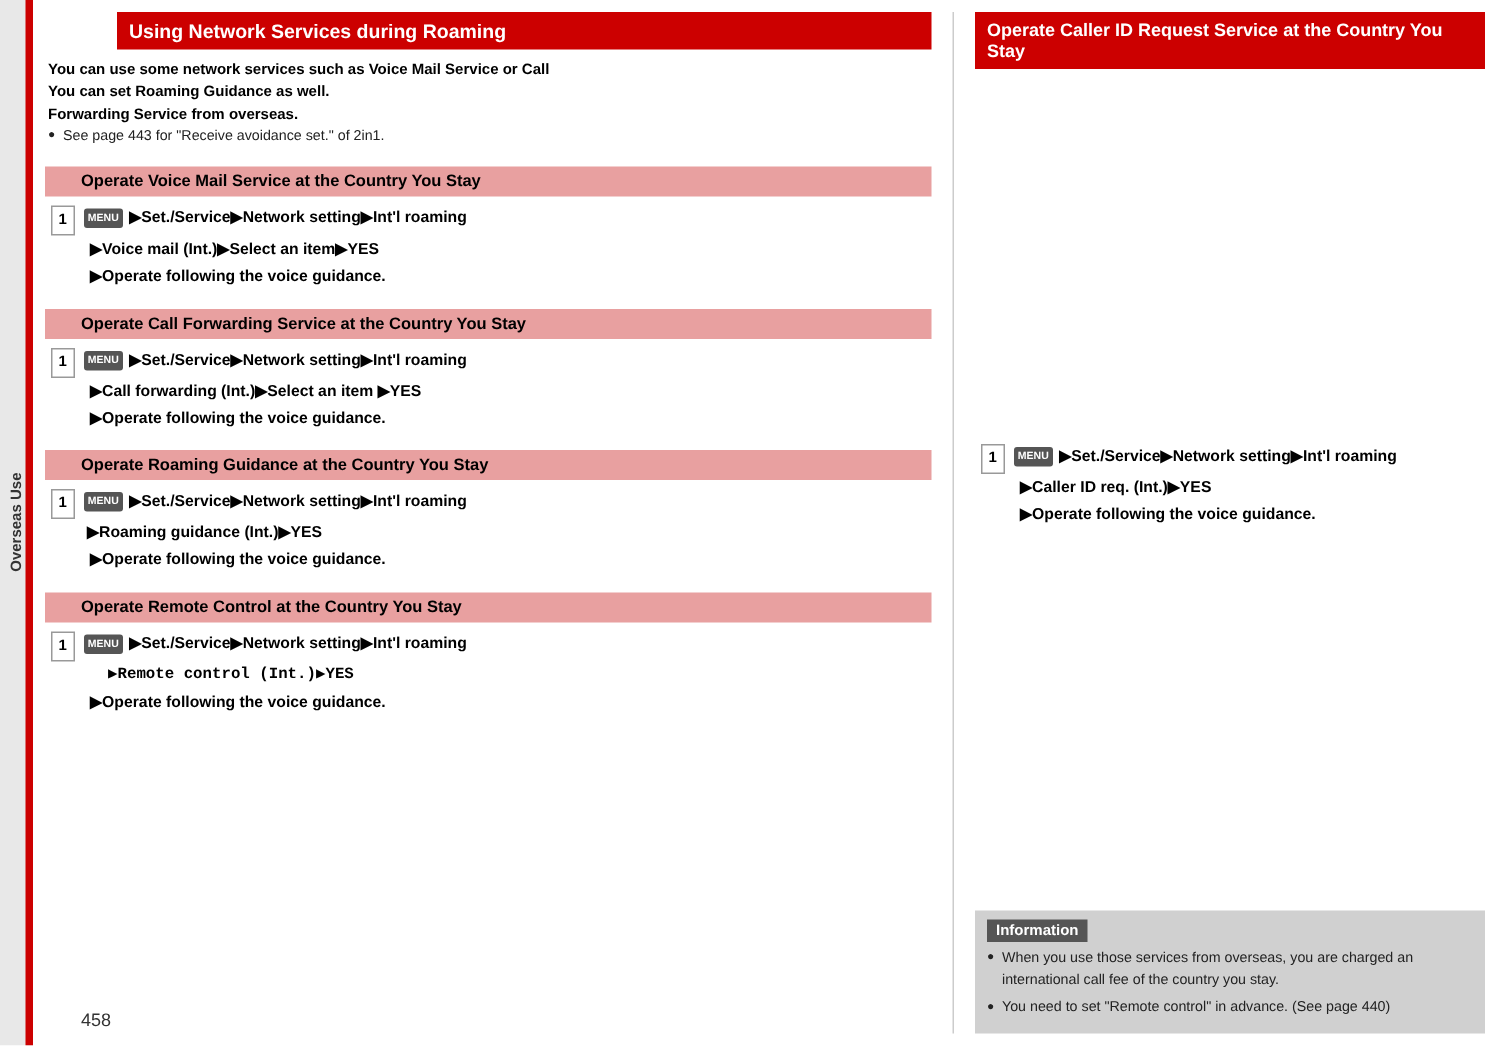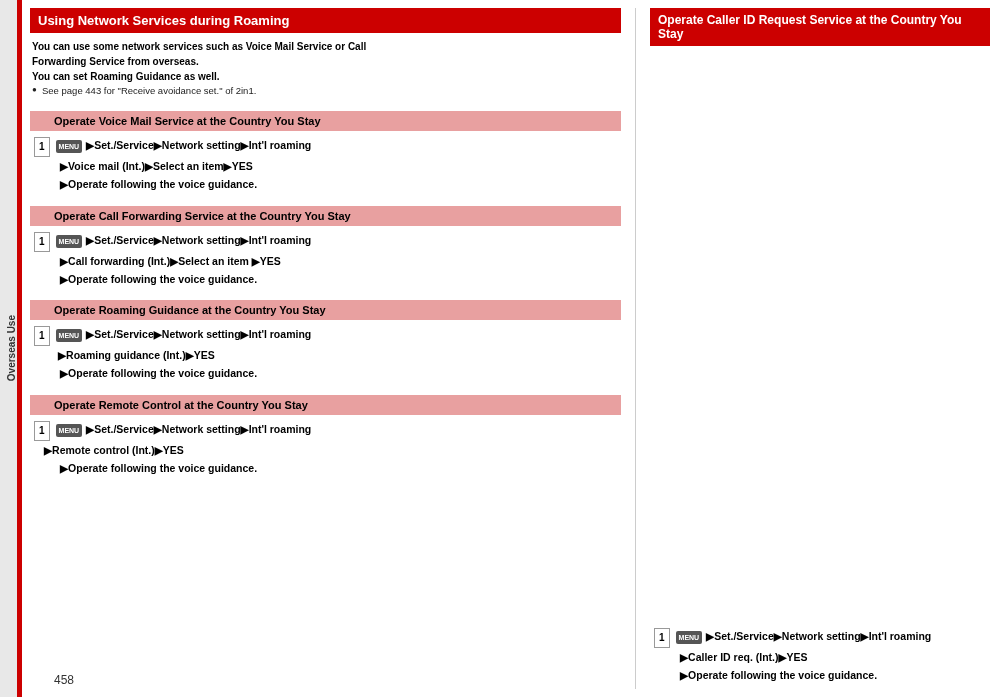--- a/index.html
+++ b/index.html
@@ -63,20 +63,21 @@
       justify-content: space-between;
     }
 
     .page-header {
       background: #cc0000;
       color: #fff;
       font-size: 13px;
       font-weight: bold;
       padding: 5px 8px;
       margin-bottom: 6px;
+      margin-left: 48px;
     }
 
     .intro-text {
       font-size: 10px;
       line-height: 1.5;
       margin-bottom: 6px;
       padding: 0 2px;
     }
 
     .intro-text strong {
@@ -228,24 +229,24 @@
 
     <div class="left-column">
 
       <div class="page-header">Using Network Services during Roaming</div>
 
       <div class="intro-text">
         <div>
           <strong><span>You can use some network services such as Voice Mail Service or Call</span></strong>
         </div>
         <div>
+          <strong><span>You can set Roaming Guidance as well.</span></strong>
+        </div>
+        <div>
           <strong><span>Forwarding Service from overseas.</span></strong>
-        </div>
-        <div>
-          <strong><span>You can set Roaming Guidance as well.</span></strong>
         </div>
         <div class="bullet-text">See page 443 for "Receive avoidance set." of 2in1.</div>
       </div>
 
       <div class="section-header">Operate Voice Mail Service at the Country You Stay</div>
       <div class="step-content">
         <div class="step-line">
           <span class="section-number">1</span>
           <span><span class="menu-icon">MENU</span><span class="bold-text"> ▶Set./Service▶Network setting▶Int'l roaming</span></span>
         </div>
@@ -285,21 +286,21 @@
         </div>
       </div>
 
       <div class="section-header">Operate Remote Control at the Country You Stay</div>
       <div class="step-content">
         <div class="step-line">
           <span class="section-number">1</span>
           <span><span class="menu-icon">MENU</span><span class="bold-text"> ▶Set./Service▶Network setting▶Int'l roaming</span></span>
         </div>
         <div class="step-line">
-          <span style="margin-left:10px;" class="bold-text">▶Remote control (Int.)▶YES</span>
+          <span style="margin-left:38px;font-family:Liberation Mono, monospace;" class="bold-text">▶Remote control (Int.)▶YES</span>
         </div>
         <div class="step-line">
           <span style="margin-left:26px;" class="bold-text">▶Operate following the voice guidance.</span>
         </div>
       </div>
 
       <div style="flex:1;"></div>
       <div class="page-number">458</div>
     </div>
 
@@ -315,17 +316,22 @@
           <span><span class="menu-icon">MENU</span><span class="bold-text"> ▶Set./Service▶Network setting▶Int'l roaming</span></span>
         </div>
         <div class="step-line">
           <span style="margin-left:26px;" class="bold-text">▶Caller ID req. (Int.)▶YES</span>
         </div>
         <div class="step-line">
           <span style="margin-left:26px;" class="bold-text">▶Operate following the voice guidance.</span>
         </div>
       </div>
 
+      <div class="info-box">
+        <div class="info-header">Information</div>
+        <div class="info-bullet">When you use those services from overseas, you are charged an international call fee of the country you stay.</div>
+        <div class="info-bullet">You need to set "Remote control" in advance. (See page 440)</div>
+      </div>
 
     </div>
 
   </div>
 </div>
 
 </body></html>

